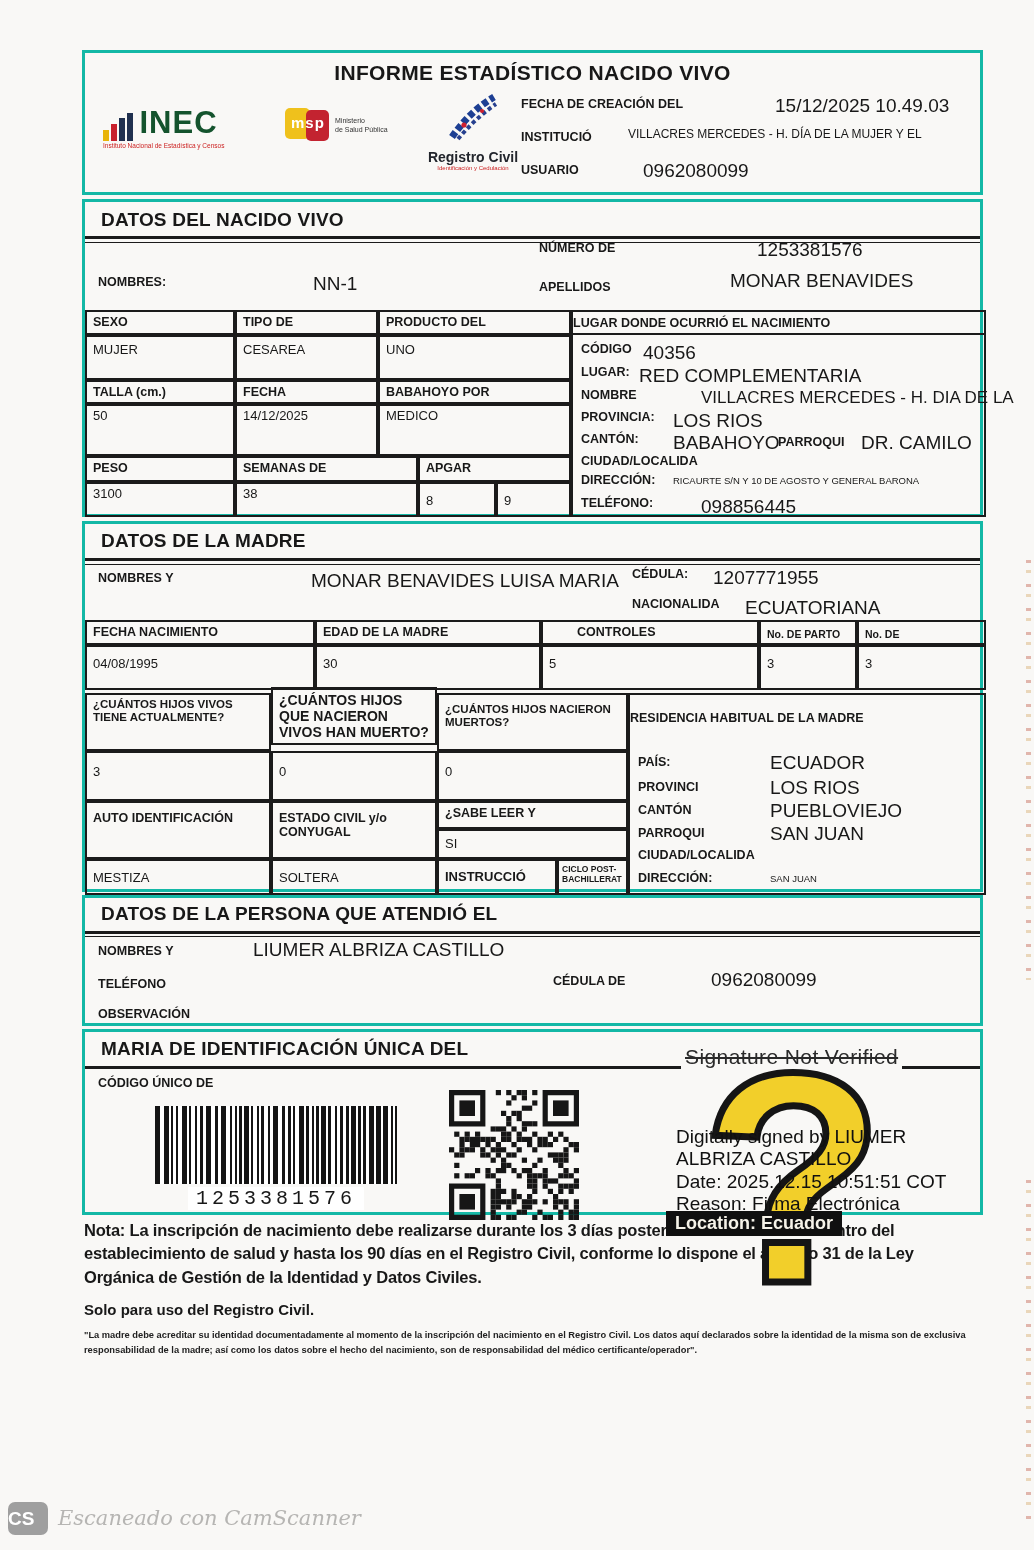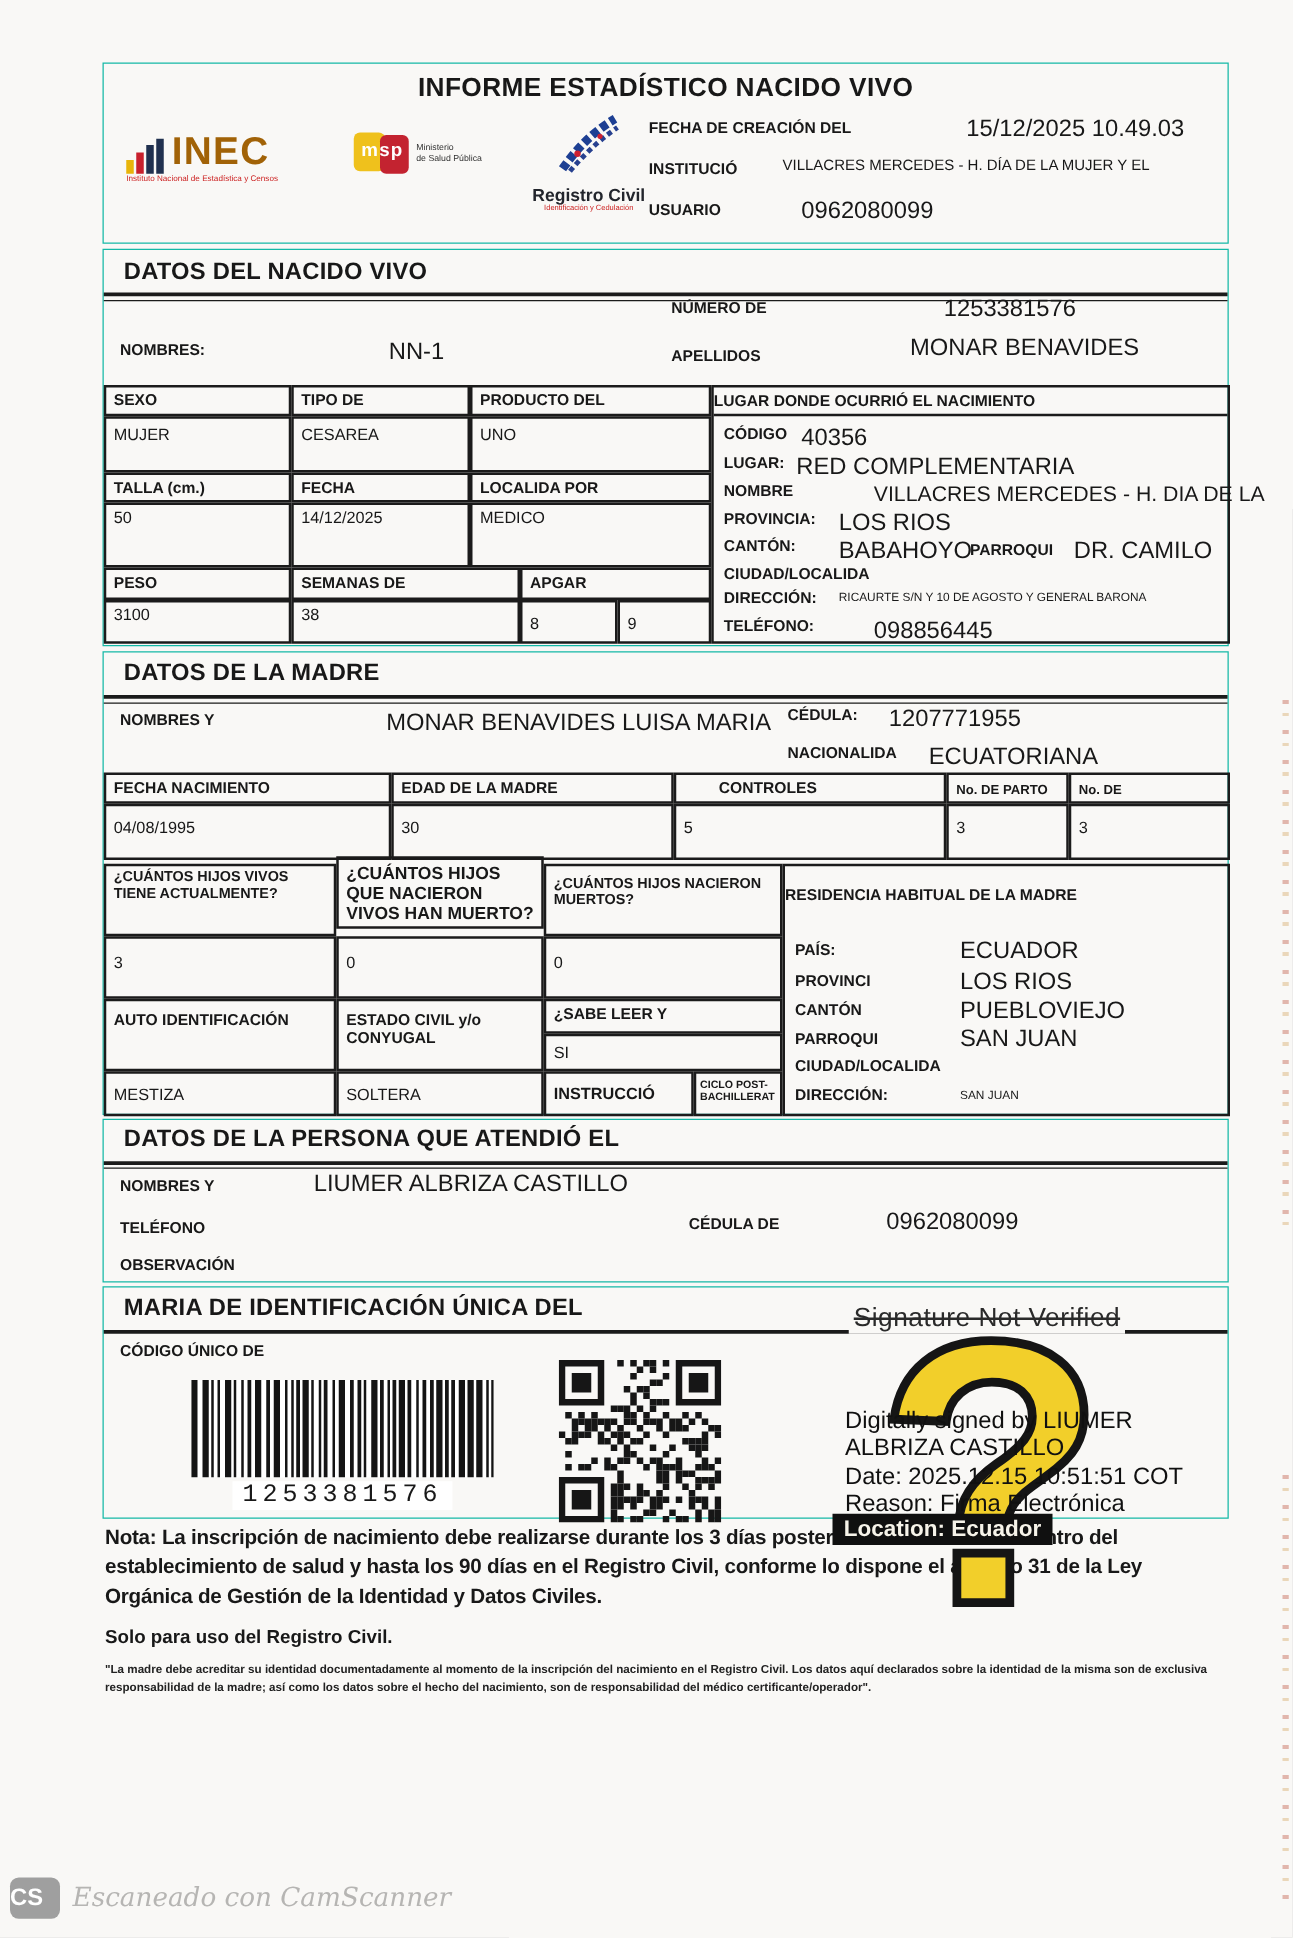--- a/index.html
+++ b/index.html
@@ -1,20 +1,20 @@
 <!DOCTYPE html>
 <html><head>
 <meta charset="utf-8">
 <style>
   *{box-sizing:border-box;margin:0;padding:0}
   body{margin:0;background:#d8d8d8;font-family:"Liberation Sans",sans-serif}
   .page{position:relative;width:1034px;height:1550px;background:#f9f8f6;overflow:hidden;color:#181818;margin:0 auto}
   .abs{position:absolute}
   .b{font-weight:bold}
-  .box{position:absolute;border:1px solid #14b8a6}
+  .box{position:absolute;border:3px solid #14b8a6}
   .cell{position:absolute;border:2px solid #1b1b1b;padding:3px 6px;font-size:12.5px;line-height:1.15;overflow:hidden;font-weight:bold}
   .cell.v{font-weight:normal;font-size:13px}
   .c{}
   .lbl{position:absolute;font-weight:bold;font-size:12.5px;white-space:nowrap}
   .val{position:absolute;font-size:19px;white-space:nowrap}
   .rule{position:absolute;background:#1b1b1b;left:0;right:0}
   .tiny{font-size:9.5px}
   .blurred{filter:blur(.45px)}
   .sect-title{position:absolute;font-weight:bold;font-size:19px;letter-spacing:.2px;white-space:nowrap}
   .doc-title{position:absolute;width:100%;text-align:center;font-weight:bold;font-size:21px;letter-spacing:.3px}
@@ -31,21 +31,21 @@
 </head>
 <body>
 
 <div class="page">
 
   <div class="box" style="left:82px;top:50px;width:901px;height:145px">
     <div class="doc-title" style="top:8px">INFORME ESTADÍSTICO NACIDO VIVO</div>
 
     <div class="abs" style="left:18px;top:52px">
       <span class="inec-bars"><i style="height:11px;background:#e8b40a"></i><i style="height:17px;background:#c8202c"></i><i style="height:23px;background:#20304f"></i><i style="height:28px;background:#20304f"></i></span>
-      <span class="b" style="font-size:31px;color:#a16207;letter-spacing:1px;vertical-align:bottom">INEC</span>
+      <span class="b" style="font-size:31px;color:#14532d;letter-spacing:1px;vertical-align:bottom">INEC</span>
       <div class="blurred" style="font-size:6.5px;color:#c22;margin-top:1px;white-space:nowrap">Instituto Nacional de Estadística y Censos</div>
     </div>
 
     <div class="abs" style="left:200px;top:55px;width:120px">
       <div class="abs" style="left:0;top:0;width:25px;height:31px;background:#efc11c;border-radius:5px"></div>
       <div class="abs" style="left:21px;top:2px;width:23px;height:31px;background:#c32330;border-radius:5px"></div>
       <div class="abs b blurred" style="left:6px;top:6px;font-size:15px;color:#fff;letter-spacing:1px">msp</div>
       <div class="abs blurred" style="left:50px;top:8px;font-size:7px;color:#333;line-height:1.3">
         <div>Ministerio</div>
         <div>de Salud Pública</div>
@@ -86,21 +86,21 @@
     <div class="cell" style="left:0;top:108px;width:150px;height:25px">SEXO</div>
     <div class="cell" style="left:150px;top:108px;width:143px;height:25px">TIPO DE</div>
     <div class="cell" style="left:293px;top:108px;width:193px;height:25px">PRODUCTO DEL</div>
 
     <div class="cell v" style="left:0;top:133px;width:150px;height:45px;padding-top:6px">MUJER</div>
     <div class="cell v" style="left:150px;top:133px;width:143px;height:45px;padding-top:6px">CESAREA</div>
     <div class="cell v" style="left:293px;top:133px;width:193px;height:45px;padding-top:6px">UNO</div>
 
     <div class="cell" style="left:0;top:178px;width:150px;height:24px">TALLA (cm.)</div>
     <div class="cell" style="left:150px;top:178px;width:143px;height:24px">FECHA</div>
-    <div class="cell c" style="left:293px;top:178px;width:193px;height:24px">LOCALIDA POR</div>
+    <div class="cell c" style="left:293px;top:178px;width:193px;height:24px">BABAHOYO POR</div>
 
     <div class="cell v" style="left:0;top:202px;width:150px;height:52px">50</div>
     <div class="cell v c" style="left:150px;top:202px;width:143px;height:52px">14/12/2025</div>
     <div class="cell v" style="left:293px;top:202px;width:193px;height:52px">MEDICO</div>
 
     <div class="cell" style="left:0;top:254px;width:150px;height:26px">PESO</div>
     <div class="cell" style="left:150px;top:254px;width:183px;height:26px">SEMANAS DE</div>
     <div class="cell c" style="left:333px;top:254px;width:153px;height:26px">APGAR</div>
 
     <div class="cell v" style="left:0;top:280px;width:150px;height:35px">3100</div>

